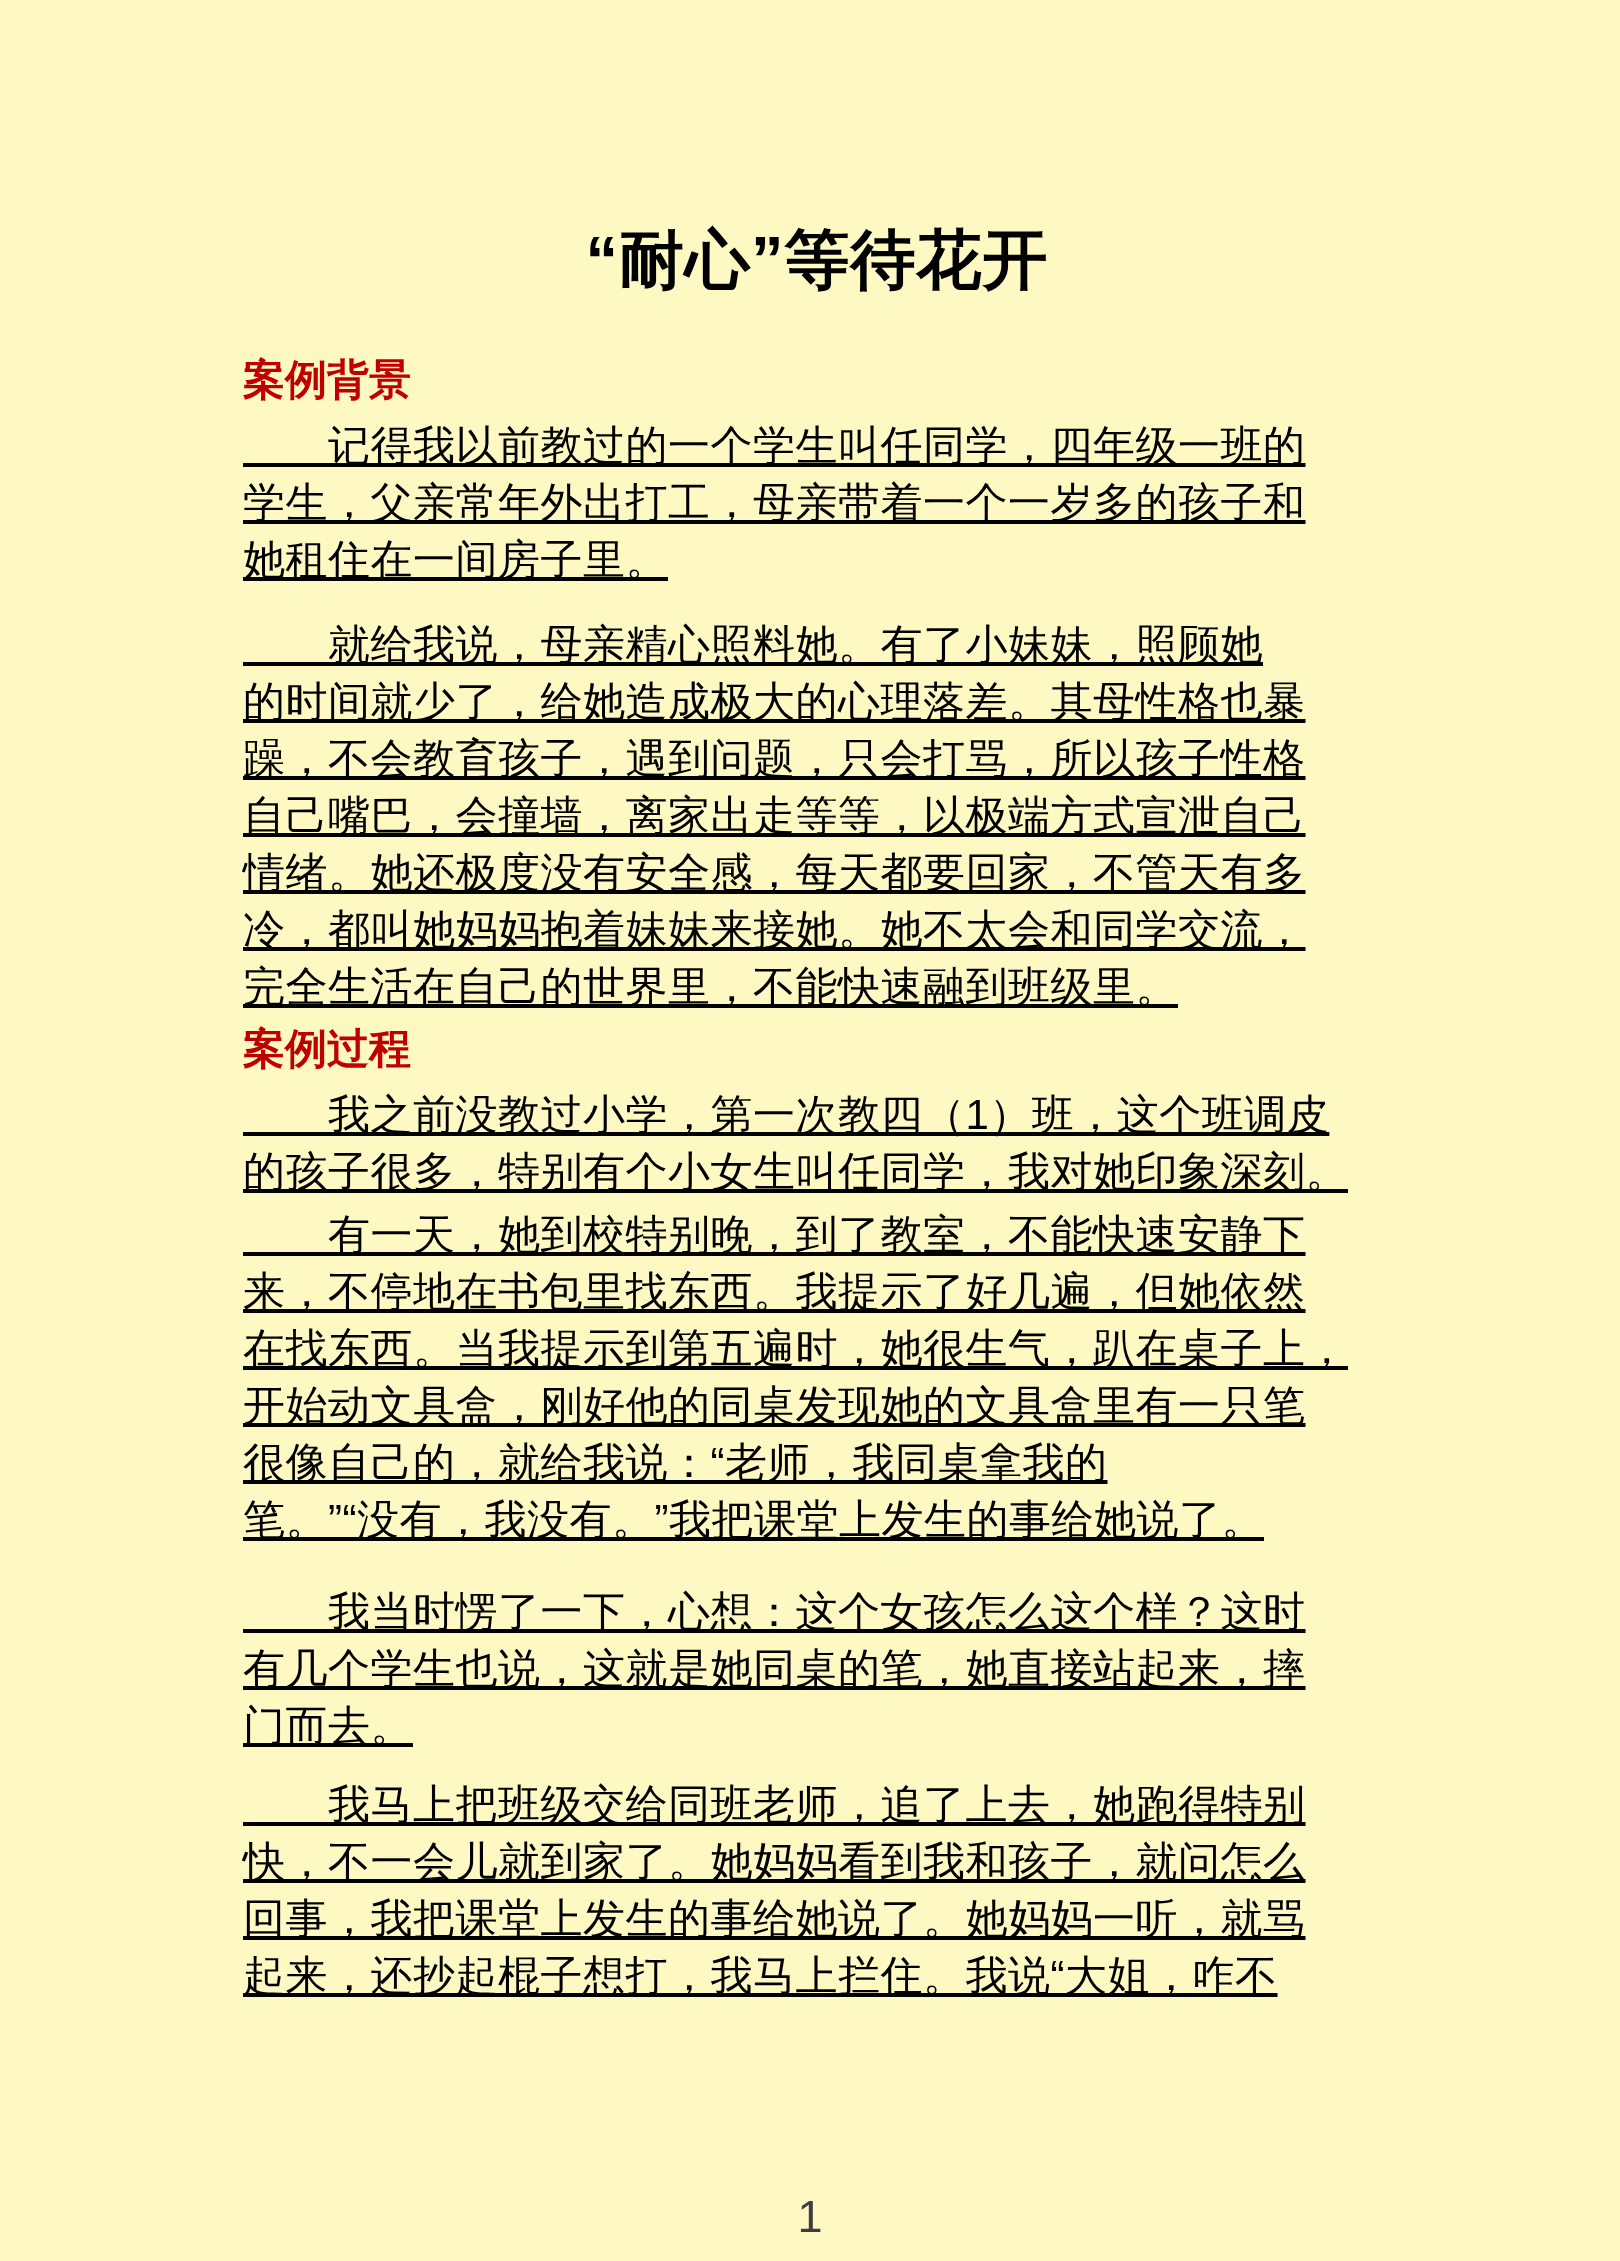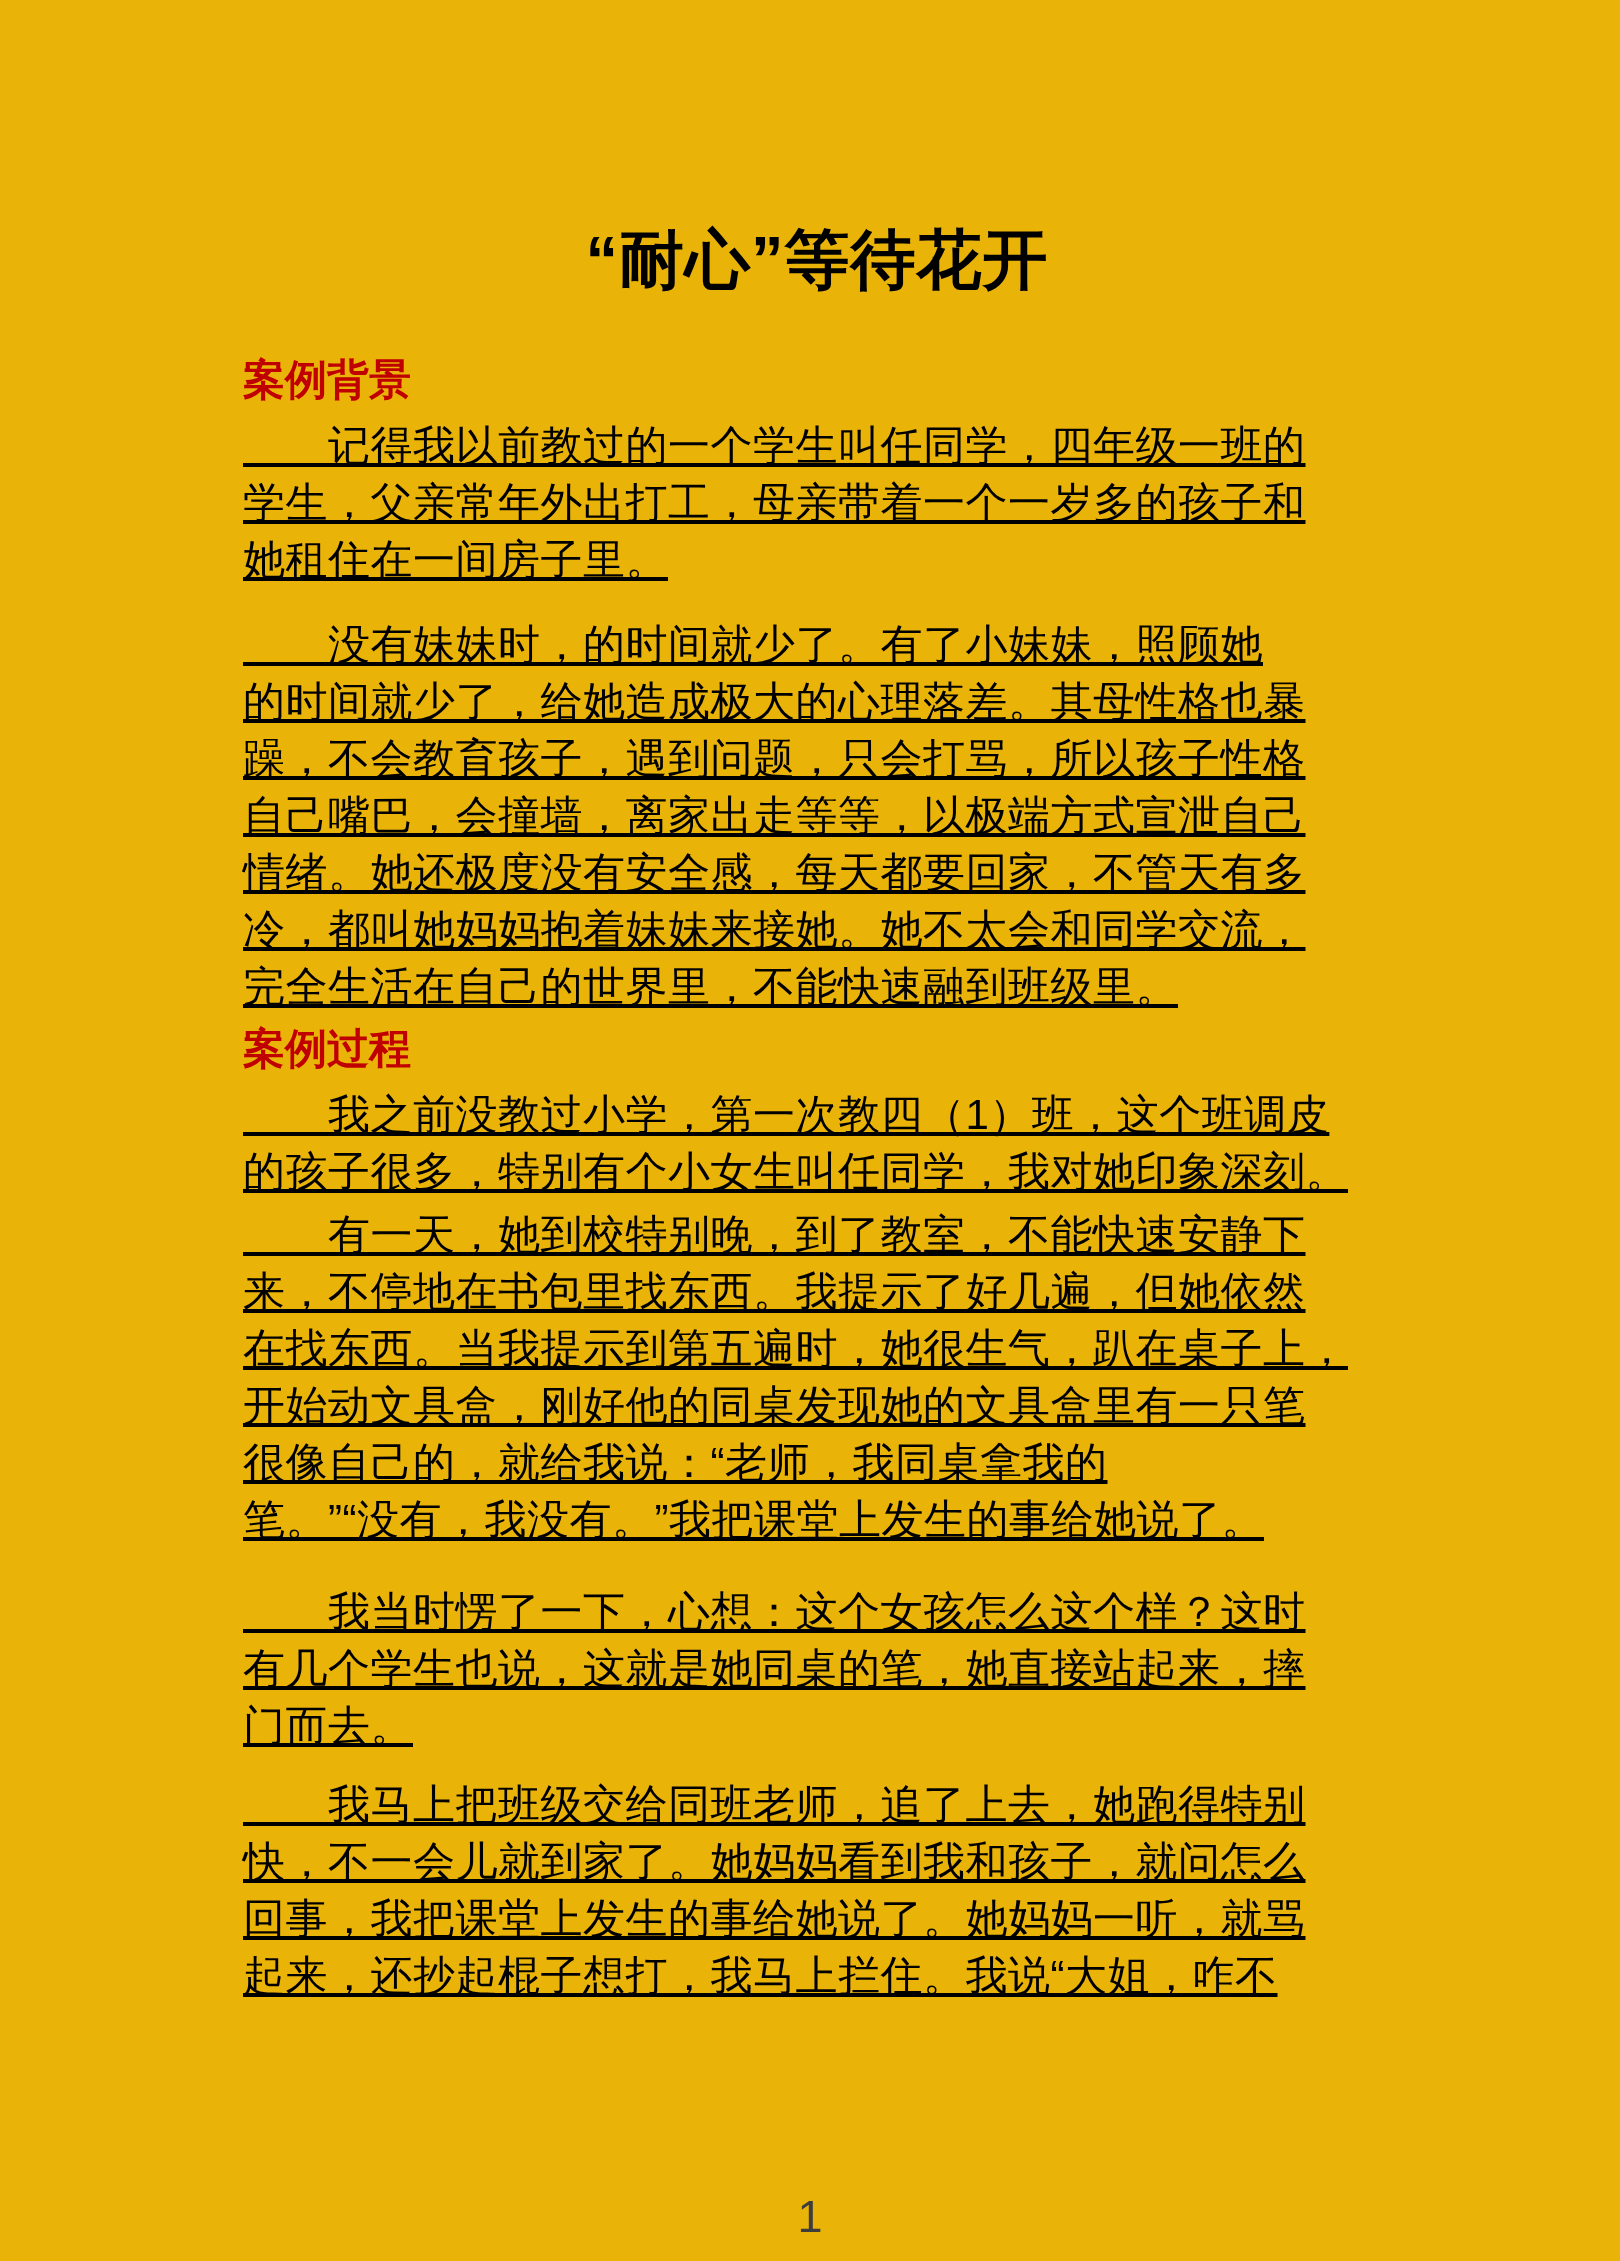--- a/index.html
+++ b/index.html
@@ -4,21 +4,21 @@
 <style>
   :root{
     --heading-color:#c00000;
     --body-color:#000000;
     --pagenum-color:#3d3d3d;
   }
   html,body{margin:0;padding:0;background:#e8e8e8;}
   .page{
     position:relative;
     width:1620px;height:2261px;
-    background:#eab308;
+    background:#fef9c3;
     margin:0 auto;
     font-family:"Liberation Sans",sans-serif;
     color:var(--body-color);
     overflow:hidden;
   }
   .flow{padding:0 284px 0 243px;}
   .title{
     position:relative;left:27.4px;
     margin:221px 0 0 0;
     font-size:65px;line-height:78px;
@@ -67,21 +67,21 @@
     <section>
       <h2 class="section-heading">案例背景</h2>
 
       <p class="para mt16">
         <span class="line">　　记得我以前教过的一个学生叫任同学，四年级一班的</span>
         <span class="line">学生，父亲常年外出打工，母亲带着一个一岁多的孩子和</span>
         <span class="line">她租住在一间房子里。</span>
       </p>
 
       <p class="para mt29">
-        <span class="line">　　没有妹妹时，的时间就少了。有了小妹妹，照顾她</span>
+        <span class="line">　　就给我说，母亲精心照料她。有了小妹妹，照顾她</span>
         <span class="line">的时间就少了，给她造成极大的心理落差。其母性格也暴</span>
         <span class="line">躁，不会教育孩子，遇到问题，只会打骂，所以孩子性格</span>
         <span class="line">自己嘴巴，会撞墙，离家出走等等，以极端方式宣泄自己</span>
         <span class="line">情绪。她还极度没有安全感，每天都要回家，不管天有多</span>
         <span class="line">冷，都叫她妈妈抱着妹妹来接她。她不太会和同学交流，</span>
         <span class="line">完全生活在自己的世界里，不能快速融到班级里。</span>
       </p>
     </section>
 
     <section>

